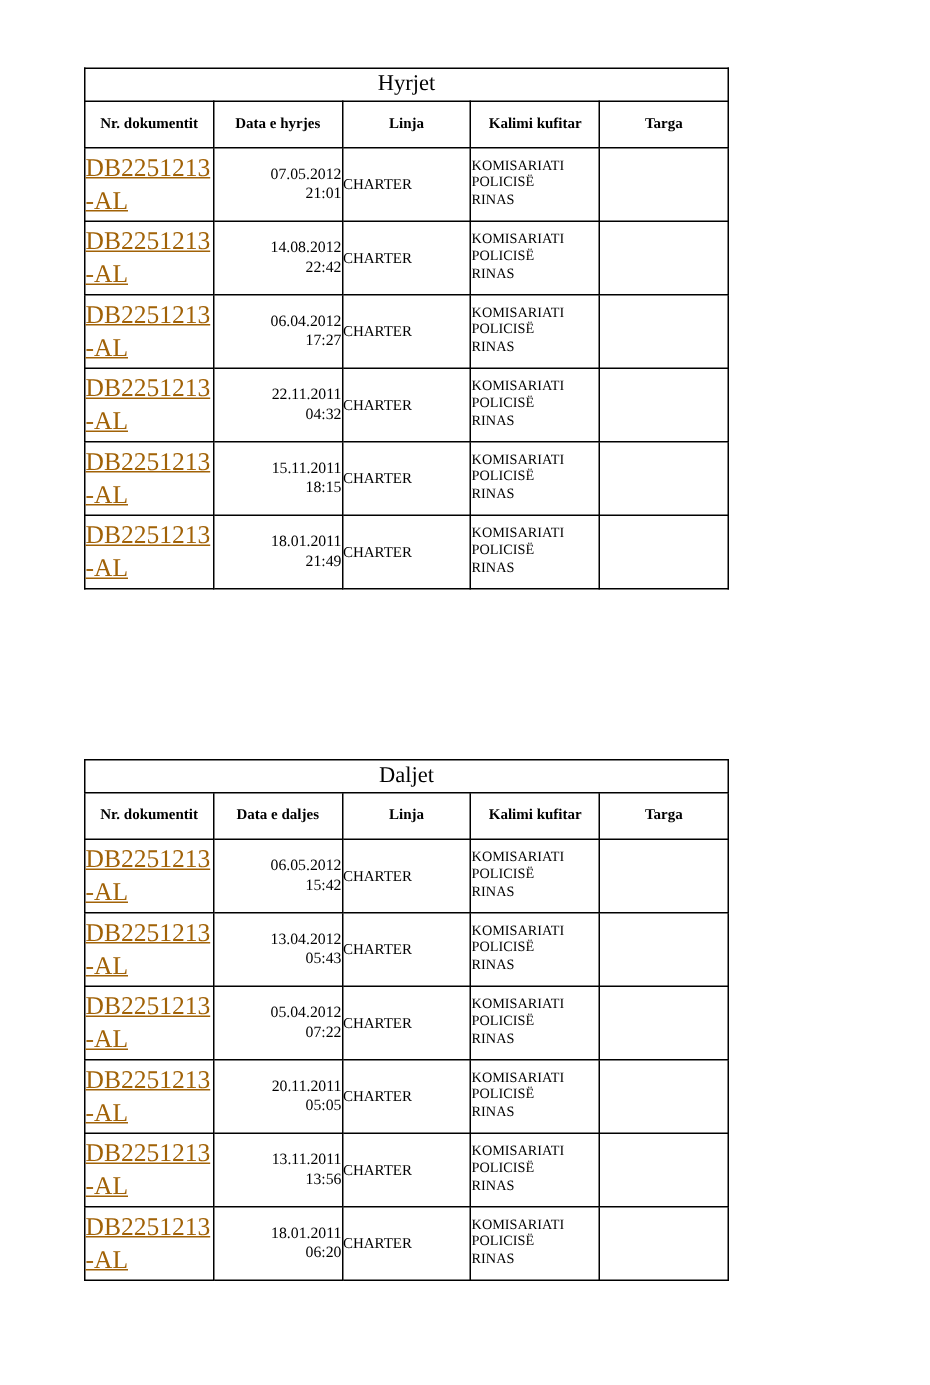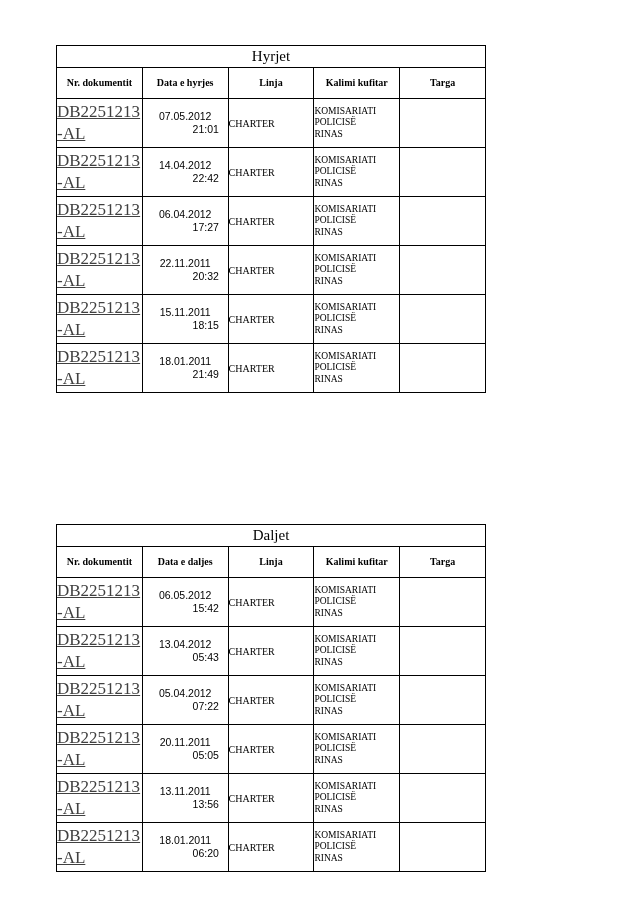--- a/index.html
+++ b/index.html
@@ -19,21 +19,21 @@
     position: relative;
     width: 620px;
     height: 923px;
   }
   .table-block {
     position: absolute;
     left: 56px;
     width: 430px;
   }
   #block-hyrjet { top: 45px; }
-  #block-daljet { top: 524px; }
+  #block-daljet { top: 506px; }
 
   table.doc-table {
     border-collapse: collapse;
     width: 430px;
     table-layout: fixed;
   }
   table.doc-table td, table.doc-table th {
     border: 1px solid #000000;
     padding: 0;
     vertical-align: middle;
@@ -59,32 +59,32 @@
   .col-data  { width: 74px; }
   .col-linja { width: 72px; }
   .col-kalimi{ width: 100px; }
   .col-targa { width: 56px; }
 
   .doc-cell {
     padding: 3px 4px 3px 6px;
     height: 48px;
   }
   a.doc-link {
-    color: #404040;
+    color: #a16207;
     text-decoration: underline;
     font-family: "Liberation Serif", serif;
     font-size: 17px;
     line-height: 1.28;
     word-break: break-all;
     display: inline;
   }
   .date-cell {
-    font-family: Liberation Sans, sans-serif;
+    font-family: Liberation Serif, serif;
     font-size: 10.5px;
-    text-align: center;
+    text-align: right;
     padding: 3px 3px 3px 5px;
     line-height: 1.25;
   }
   .date-cell .d1 { display: block; }
   .date-cell .d2 { display: block; margin-left: 41px; }
   .linja-cell {
     font-family: "Liberation Serif", serif;
     font-size: 10px;
     padding: 14px 2px 3px 2px;
     vertical-align: bottom;
@@ -133,21 +133,21 @@
               <span>KOMISARIATI</span>
               <span>POLICISË</span>
               <span>RINAS</span>
             </td>
           <td class="targa-cell"></td>
         </tr>
 
         <tr>
           <td class="doc-cell"><a class="doc-link" href="#">DB2251213-AL</a></td>
           <td class="date-cell">
-              <span class="d1">14.04.2012</span>
+              <span class="d1">14.08.2012</span>
               <span class="d2">22:42</span>
             </td>
           <td class="linja-cell">CHARTER</td>
           <td class="kalimi-cell">
               <span>KOMISARIATI</span>
               <span>POLICISË</span>
               <span>RINAS</span>
             </td>
           <td class="targa-cell"></td>
         </tr>
@@ -164,21 +164,21 @@
               <span>POLICISË</span>
               <span>RINAS</span>
             </td>
           <td class="targa-cell"></td>
         </tr>
 
         <tr>
           <td class="doc-cell"><a class="doc-link" href="#">DB2251213-AL</a></td>
           <td class="date-cell">
               <span class="d1">22.11.2011</span>
-              <span class="d2">20:32</span>
+              <span class="d2">04:32</span>
             </td>
           <td class="linja-cell">CHARTER</td>
           <td class="kalimi-cell">
               <span>KOMISARIATI</span>
               <span>POLICISË</span>
               <span>RINAS</span>
             </td>
           <td class="targa-cell"></td>
         </tr>
 

